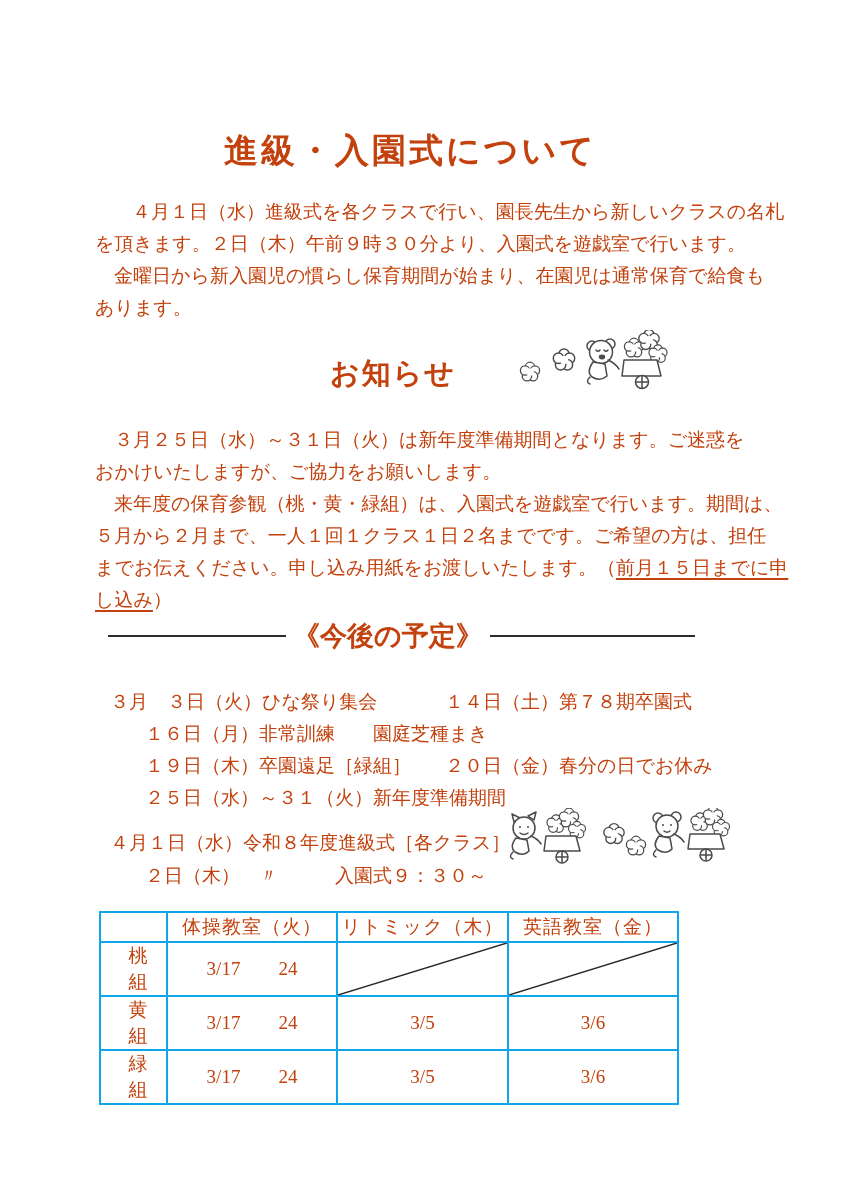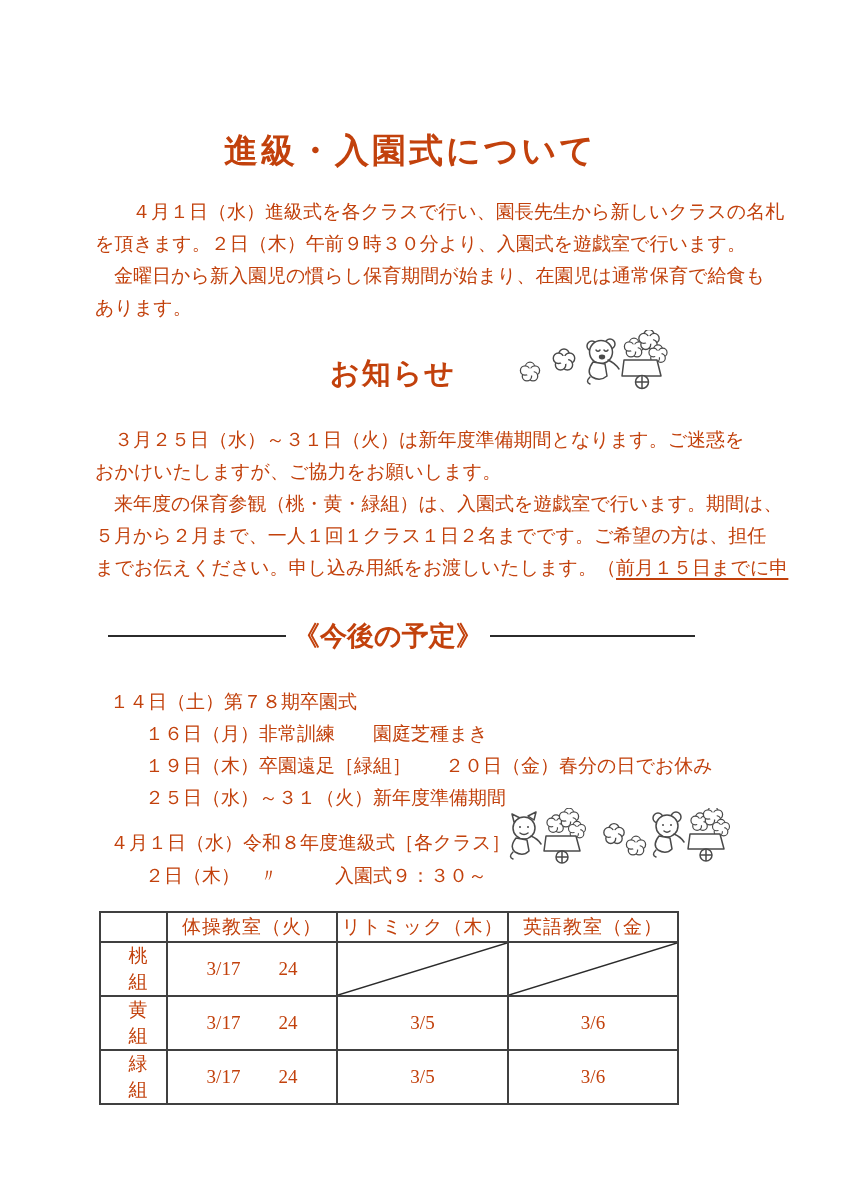--- a/index.html
+++ b/index.html
@@ -49,21 +49,21 @@
   .april{position:absolute;top:826px;left:95px;font-size:19px;line-height:33px;}
   .april .l1{padding-left:15px;}
   .april .l2{padding-left:50px;}
 
   table.classes{
     position:absolute;top:911px;left:99px;
     border-collapse:collapse;table-layout:fixed;
     font-size:19px;font-family:"Liberation Serif","DejaVu Serif",serif;
   }
   .classes th,.classes td{
-    border:2px solid #404040;height:28px;padding:0;margin:0;
+    border:2px solid #0ea5e9;height:28px;padding:0;margin:0;
     text-align:center;font-weight:normal;overflow:hidden;
   }
   .classes th{letter-spacing:1px;}
   .label-cell{text-align:right;padding-left:9px !important;border-radius:27px;}
   td.diag{position:relative;}
   td.diag svg{position:absolute;inset:0;width:100%;height:100%;display:block;}
 </style>
 </head>
 <body>
 
@@ -113,30 +113,32 @@
       <path d="M130,45.5 v13 M123.5,52 h13" fill="none"></path>
     </g>
   </svg>
 
   <div class="notice">
     <div class="line ind-sm">３月２５日（水）～３１日（火）は新年度準備期間となります。ご迷惑を</div>
     <div class="line">おかけいたしますが、ご協力をお願いします。</div>
     <div class="line ind-sm">来年度の保育参観（桃・黄・緑組）は、入園式を遊戯室で行います。期間は、</div>
     <div class="line">５月から２月まで、一人１回１クラス１日２名までです。ご希望の方は、担任</div>
     <div class="line"><span>までお伝えください。申し込み用紙をお渡しいたします。（</span><span class="uline">前月１５日までに申</span></div>
+    <div class="line"><span class="uline">し込み</span><span>）</span></div>
   </div>
 
   <div class="divider">
     <div class="div-line left"></div>
     <span class="div-head gothic">《今後の予定》</span>
     <div class="div-line right"></div>
   </div>
 
   <div class="sched">
     <div class="sch-row">
+      <span class="sch-left">３月　３日（火）ひな祭り集会</span>
       <span class="sch-right">１４日（土）第７８期卒園式</span>
     </div>
     <div class="sch-row sub">
       <span class="sch-left">１６日（月）非常訓練　　園庭芝種まき</span>
       <span class="sch-right"></span>
     </div>
     <div class="sch-row sub">
       <span class="sch-left">１９日（木）卒園遠足［緑組］</span>
       <span class="sch-right">２０日（金）春分の日でお休み</span>
     </div>

